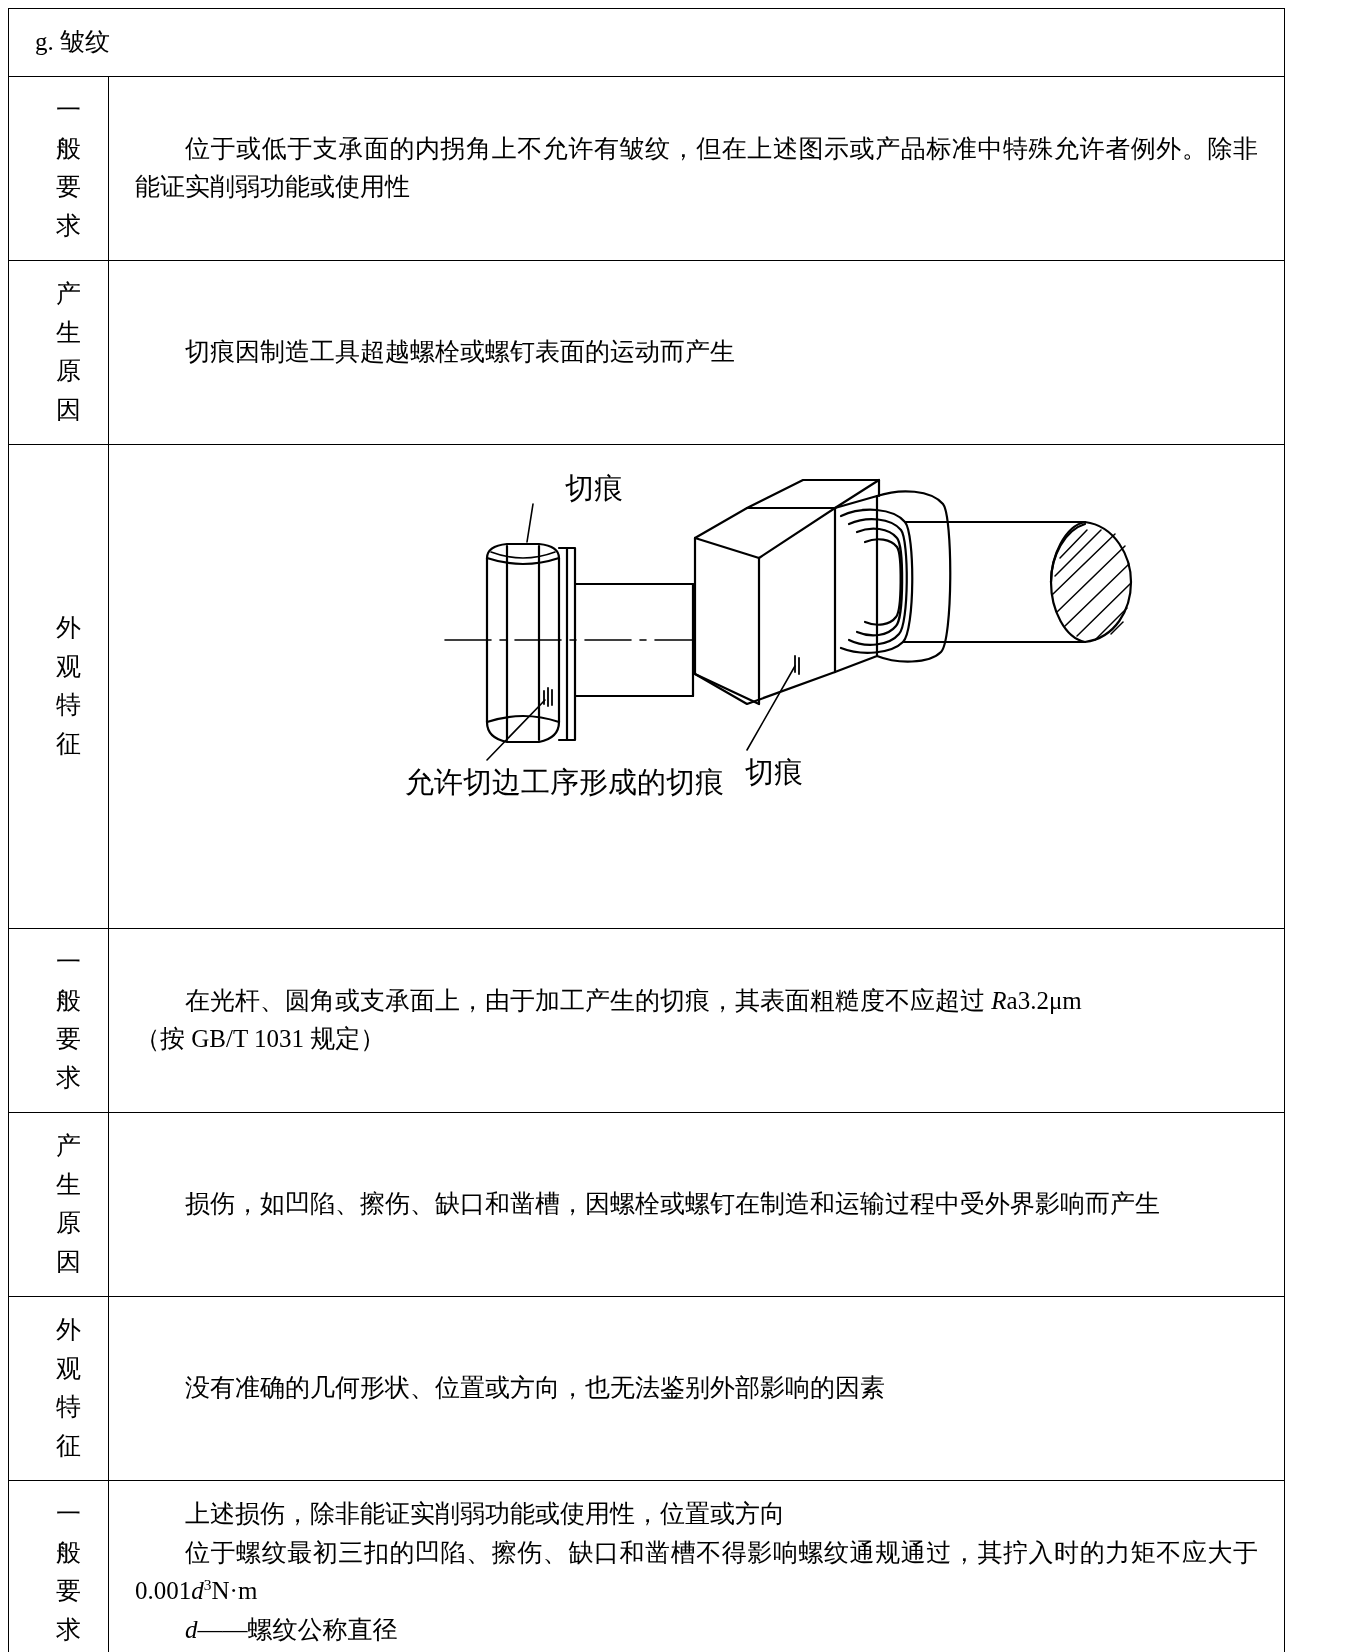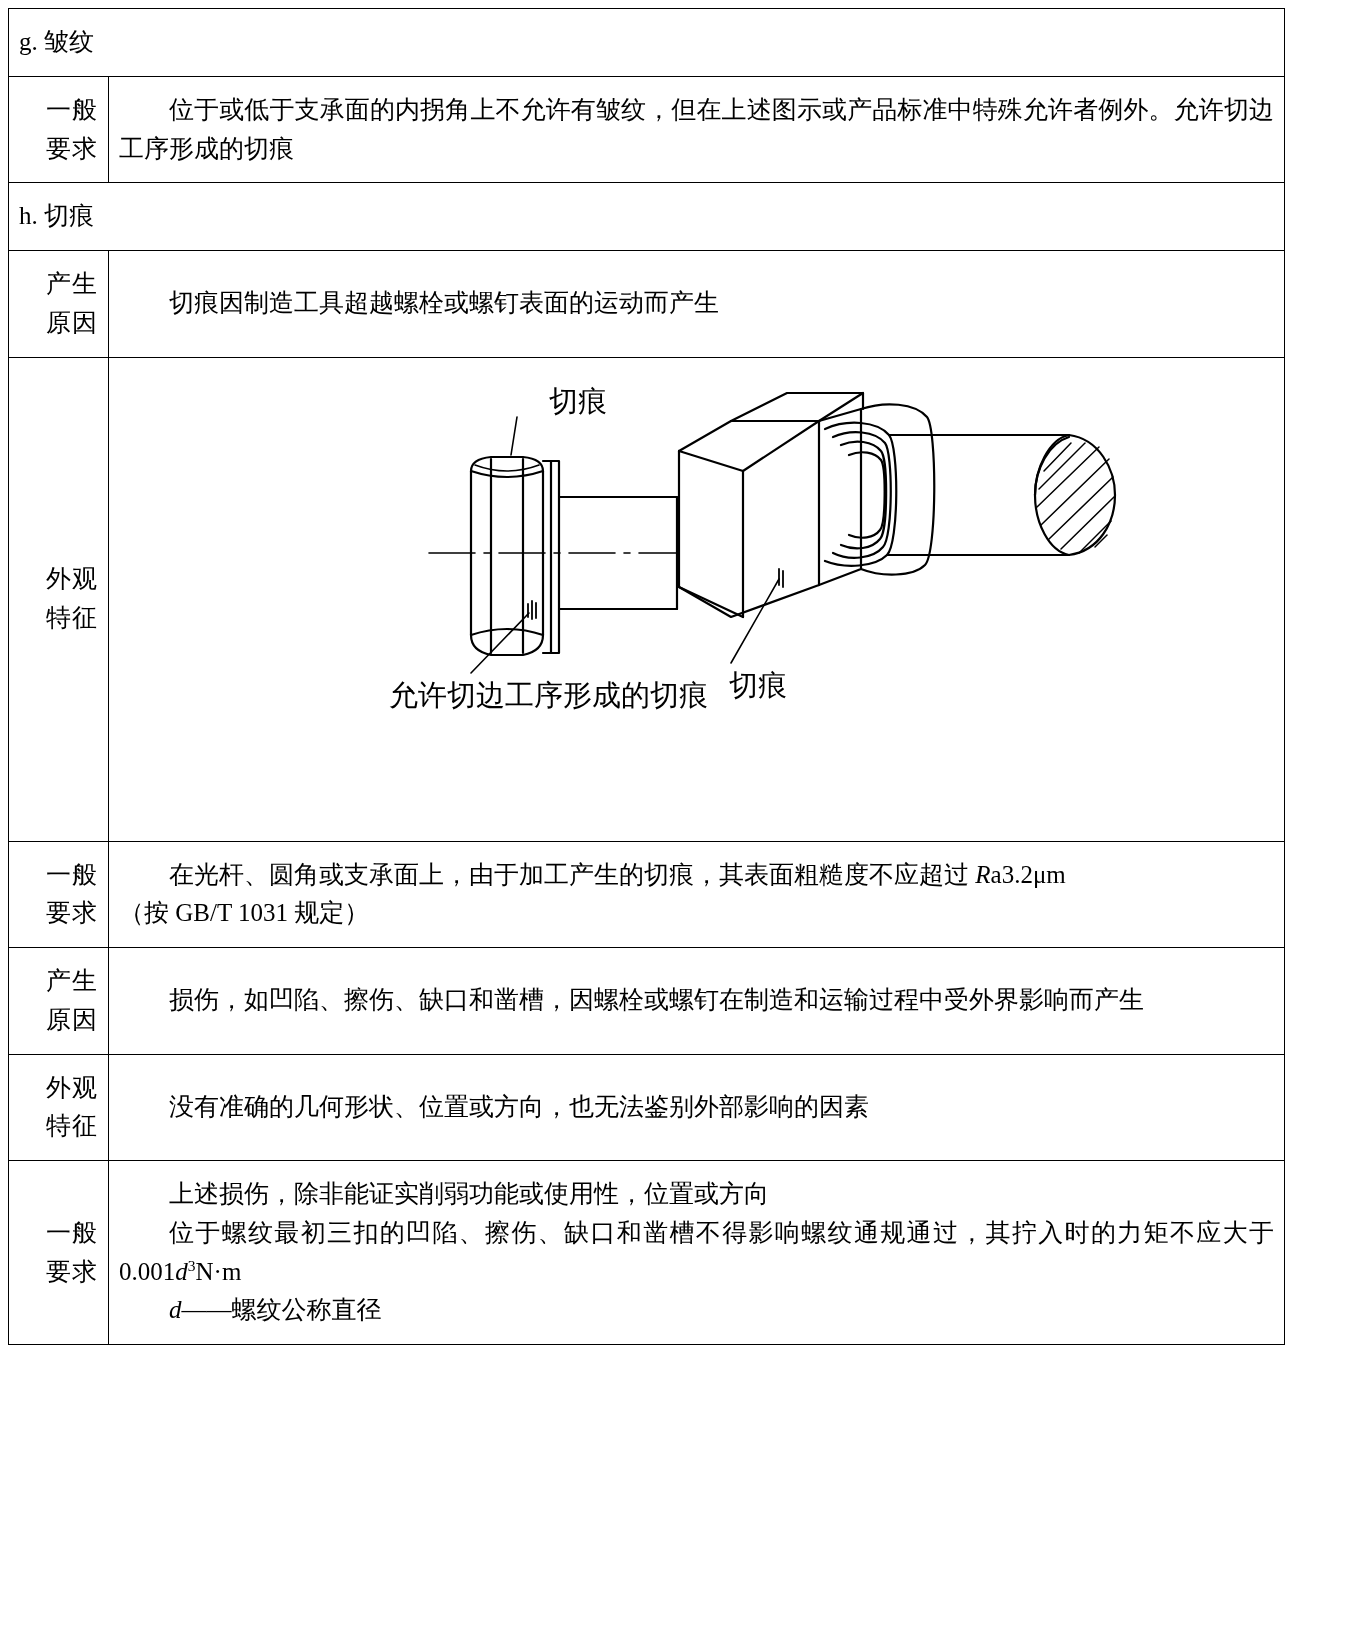--- a/index.html
+++ b/index.html
@@ -26,21 +26,21 @@
     width: 1277px;
     margin-left: 8px;
     margin-top: 8px;
     table-layout: fixed;
   }
   table.doc td {
     border: 1.6px solid #000;
     vertical-align: middle;
     font-size: 25px;
     line-height: 1.55;
-    padding: 14px 10px;
+    padding: 14px 26px;
   }
   td.label {
     width: 100px;
     text-align: right;
     padding: 14px 6px;
     letter-spacing: 1px;
   }
   td.label .l1, td.label .l2 { display: block; }
   td.section {
     padding: 10px 10px 10px 26px;
@@ -90,27 +90,24 @@
 
       <tr>
         <td class="section" colspan="2">g. 皱纹</td>
       </tr>
       <tr>
         <td class="label">
           <span class="l1">一般</span>
           <span class="l2">要求</span>
         </td>
         <td class="body">
-          <p>位于或低于支承面的内拐角上不允许有皱纹，但在上述图示或产品标准中特殊允许者例外。允许切边工序形成的切痕</p>
-        </td>
-      </tr>
-
-      <tr>
-        <td class="section" colspan="2">h. 切痕</td>
-      </tr>
+          <p>位于或低于支承面的内拐角上不允许有皱纹，但在上述图示或产品标准中特殊允许者例外。除非能证实削弱功能或使用性</p>
+        </td>
+      </tr>
+
       <tr>
         <td class="label">
           <span class="l1">产生</span>
           <span class="l2">原因</span>
         </td>
         <td class="body">
           <p>切痕因制造工具超越螺栓或螺钉表面的运动而产生</p>
         </td>
       </tr>
 

